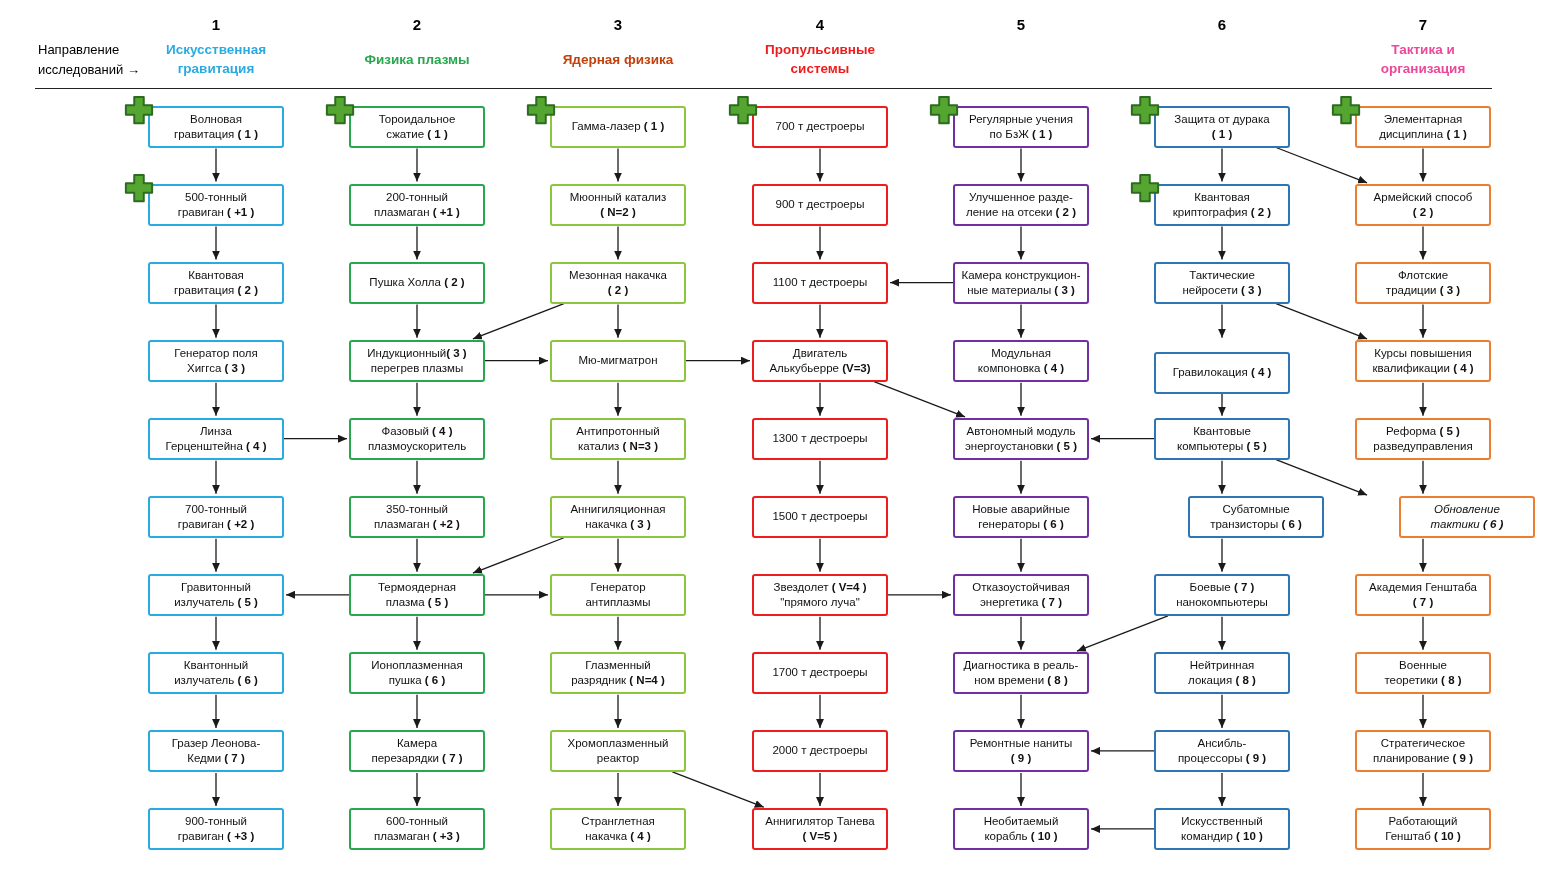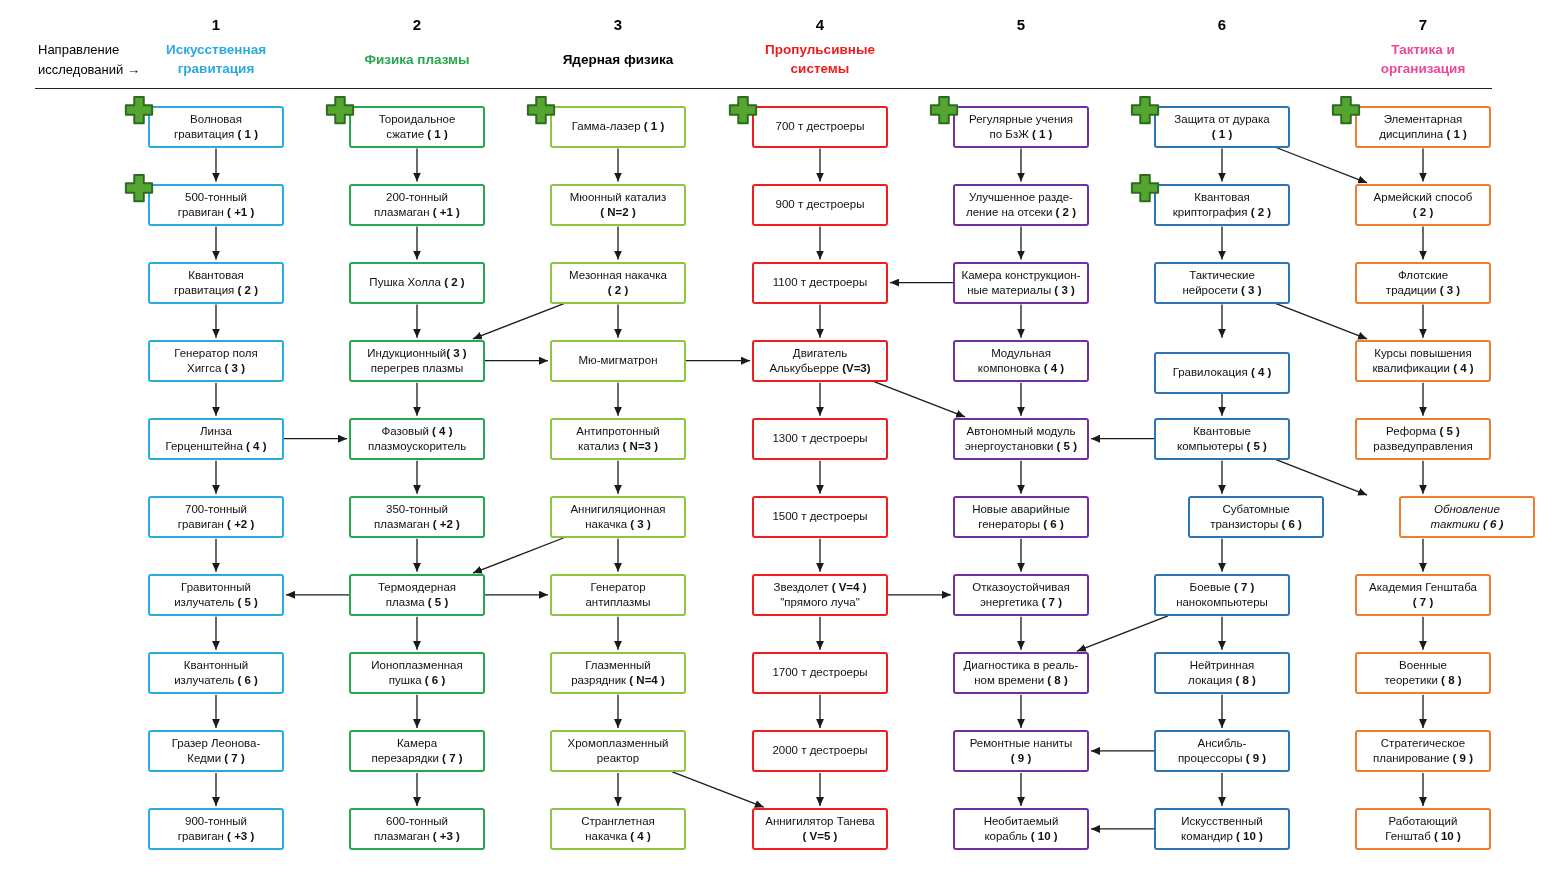--- a/index.html
+++ b/index.html
@@ -122,21 +122,21 @@
         </div>
       </div>
       <div class="col-header" style="left: 342px;">
         <div class="col-number">2</div>
         <div class="col-title" style="color: rgb(40, 167, 78);">
           <div>Физика плазмы</div>
         </div>
       </div>
       <div class="col-header" style="left: 543px;">
         <div class="col-number">3</div>
-        <div class="col-title" style="color: #000000;">
+        <div class="col-title" style="color: #c2410c;">
           <div>Ядерная физика</div>
         </div>
       </div>
       <div class="col-header" style="left: 745px;">
         <div class="col-number">4</div>
         <div class="col-title" style="color: rgb(238, 28, 28);">
           <div>Пропульсивные</div>
           <div>системы</div>
         </div>
       </div>

